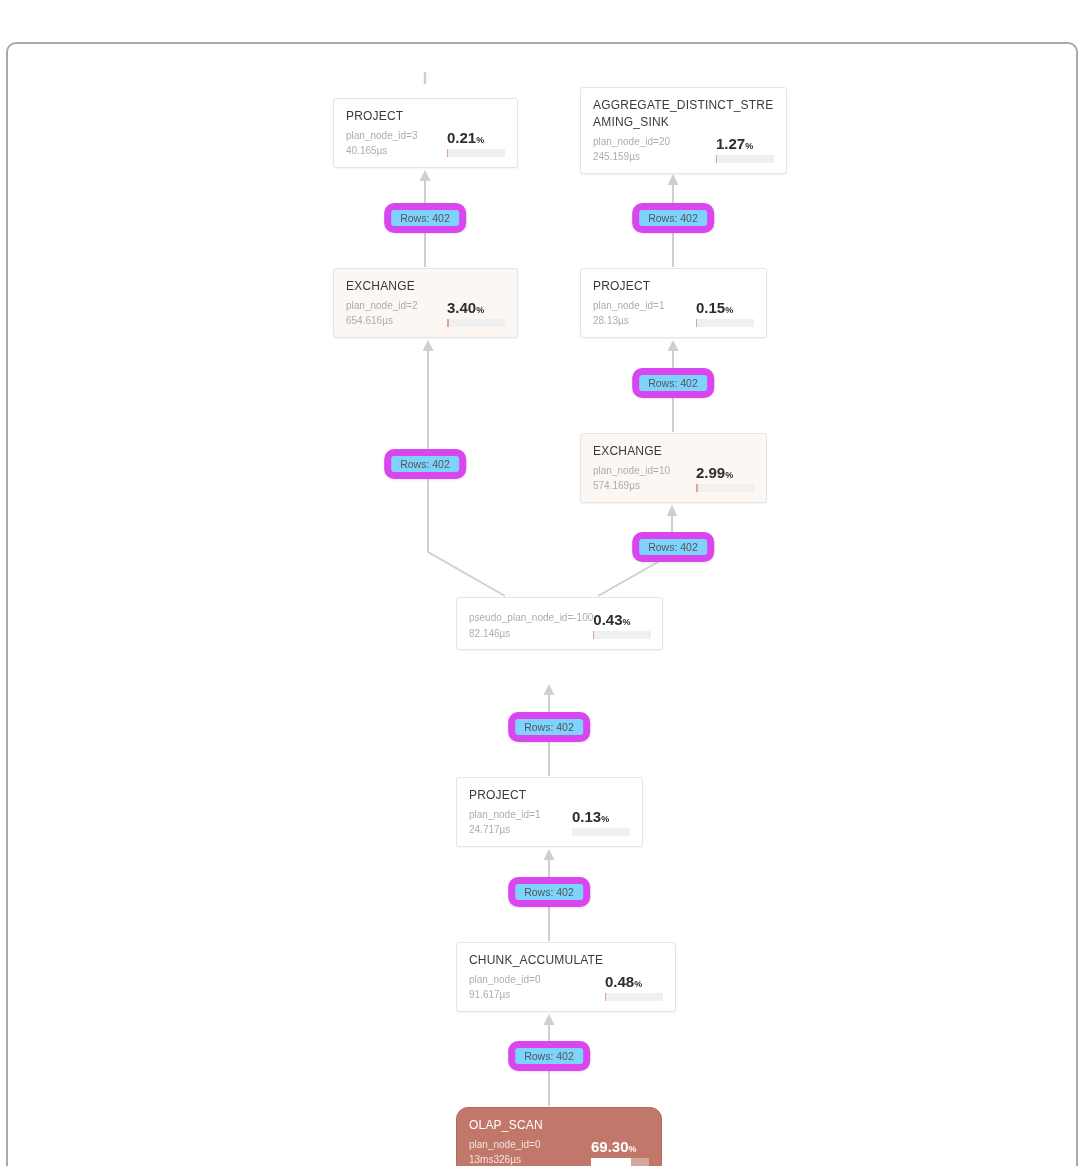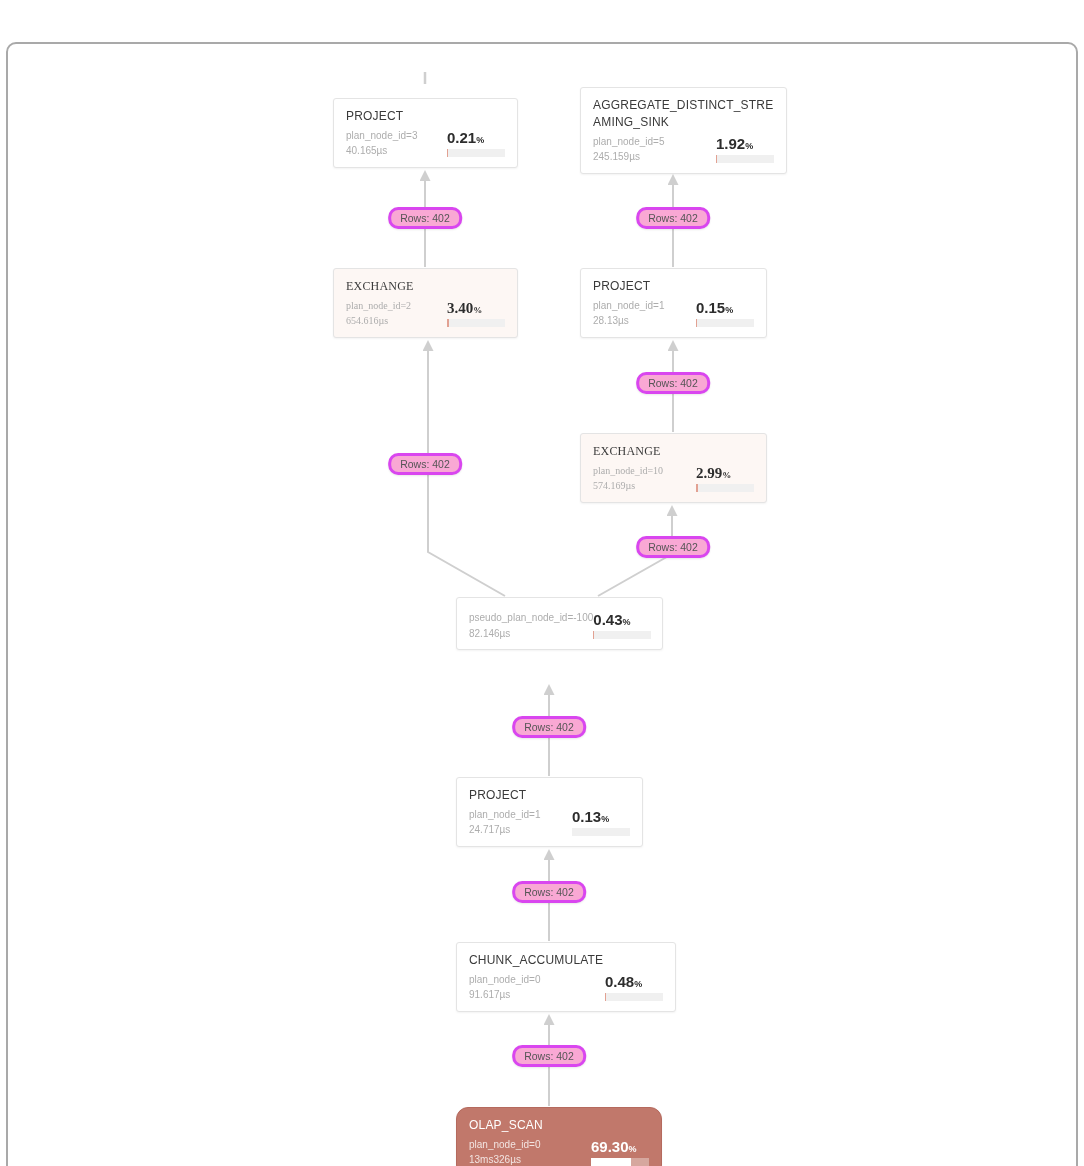--- a/index.html
+++ b/index.html
@@ -14,29 +14,29 @@
   .node--wide{width:207px;}
   .node-title{font-size:12px;color:#3a3a3a;line-height:1.4;word-break:break-all;letter-spacing:0.2px;}
   .node-body{display:flex;justify-content:space-between;margin-top:3px;}
   .node-meta{font-size:10px;color:#adadad;line-height:1.55;white-space:nowrap;}
   .node-stat{text-align:left;padding-top:1px;}
   .pct{font-size:15px;font-weight:bold;color:#2d2d2d;line-height:1.2;}
   .pct-unit{font-size:9px;font-weight:bold;}
   .bar{width:58px;height:8px;background:#f0f0f0;margin-top:2px;margin-left:auto;overflow:hidden;}
   .bar-fill{height:100%;background:#e2a192;}
 
-  .node--warm{background:#fdf7f4;font-family:Liberation Serif, serif;}
+  .node--warm{background:#fdf7f4;}
   .node--hot{background:#c1786b;border-color:#b56a5e;}
   .node--hot .node-title{color:#fff;}
   .node--hot .node-meta{color:rgba(255,255,255,0.8);}
   .node--hot .pct{color:#fff;}
   .node--hot .bar{background:rgba(255,255,255,0.35);}
   .node--hot .bar-fill{background:#fff;}
 
-  .pill{position:absolute;transform:translate(-50%,-50%);background:#f9a8d4;border:3px solid #d946ef;
+  .pill{position:absolute;transform:translate(-50%,-50%);background:#7dd3fc;border:7px solid #d946ef;
         border-radius:10px;padding:2px 9px;font-size:10.5px;color:#555;
         box-shadow:0 1px 2px rgba(0,0,0,0.09);white-space:nowrap;}
 </style>
 </head>
 <body>
 
 <div class="canvas">
 
   <svg class="edges" viewBox="0 0 1084 1166">
     <defs>
@@ -68,25 +68,25 @@
             <div class="bar-fill" style="width: 0.21%;"></div>
           </div>
       </div>
     </div>
   </div>
 
   <div class="node node--wide" style="left:580px;top:51px;">
     <div class="node-title">AGGREGATE_DISTINCT_STREAMING_SINK</div>
     <div class="node-body">
       <div class="node-meta">
-        <div>plan_node_id=5</div>
+        <div>plan_node_id=20</div>
         <div>245.159µs</div>
       </div>
       <div class="node-stat">
-        <div class="pct"><span>1.92</span><span class="pct-unit">%</span></div>
+        <div class="pct"><span>1.27</span><span class="pct-unit">%</span></div>
         <div class="bar">
             <div class="bar-fill" style="width: 1.27%;"></div>
           </div>
       </div>
     </div>
   </div>
 
   <div class="node node--warm" style="left:333px;top:232px;">
     <div class="node-title">EXCHANGE</div>
     <div class="node-body">

